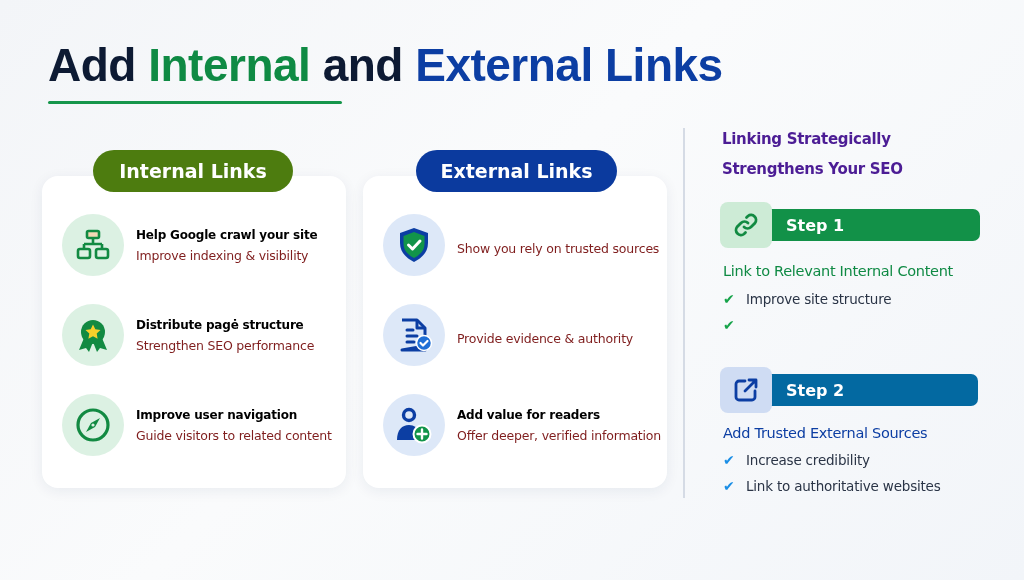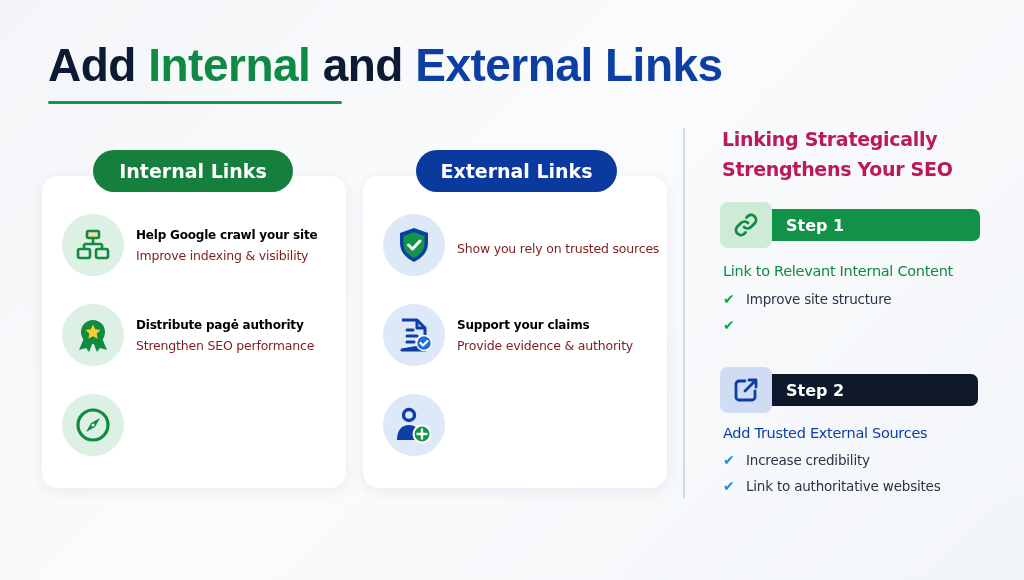--- a/index.html
+++ b/index.html
@@ -28,58 +28,58 @@
     box-shadow: 0 3px 14px rgba(20,40,80,0.07);
   }
   .card.internal { left: 42px; }
   .card.external { left: 363px; }
   .pill {
     position: absolute; top: 150px; height: 42px; border-radius: 21px;
     color: #fff; font-weight: 700; font-size: 19px;
     display: flex; align-items: center; justify-content: center;
     z-index: 2;
   }
-  .pill.internal { left: 93px; width: 200px; background: #15803d; }
+  .pill.internal { left: 93px; width: 200px; background: #4d7c0f; }
   .pill.external { left: 416px; width: 201px; background: #0b3a9e; }
   .item { position: absolute; left: 20px; display: flex; align-items: center; }
   .item .ic {
     width: 62px; height: 62px; border-radius: 50%;
     display: flex; align-items: center; justify-content: center; flex-shrink: 0;
   }
   .internal .ic { background: #dcf1e3; }
   .external .ic { background: #dde8f8; }
   .item .txt { margin-left: 12px; }
   .item .h { font-weight: 700; font-size: 12px; color: #000000; white-space: nowrap; letter-spacing: -0.2px; }
   .item .s { font-size: 12.5px; color: #7f1d1d; margin-top: 6px; white-space: nowrap; letter-spacing: -0.2px; }
   .divider {
     position: absolute; left: 683px; top: 128px; width: 2px; height: 370px;
     background: #d5dbe5;
   }
   .side-title {
     position: absolute; left: 722px; top: 124px;
-    font-weight: 700; font-size: 19px; line-height: 30px; color: #be185d; letter-spacing: -0.3px;
+    font-weight: 700; font-size: 15px; line-height: 30px; color: #4c1d95; letter-spacing: -0.3px;
   }
   .step {
     position: absolute; left: 720px; height: 46px; display: flex; align-items: center;
   }
   .step .sq {
     width: 52px; height: 46px; border-radius: 8px;
     display: flex; align-items: center; justify-content: center; z-index: 2;
   }
   .step .bar {
     height: 32px; margin-left: -2px; border-radius: 0 7px 7px 0;
     display: flex; align-items: center; padding-left: 16px;
     color: #fff; font-weight: 700; font-size: 16px; text-align: right;
   }
   .step1 { top: 202px; }
   .step1 .sq { background: #cdebd6; }
   .step1 .bar { background: #129148; width: 210px; }
   .step2 { top: 367px; }
   .step2 .sq { background: #cfdcf3; }
-  .step2 .bar { background: #0f172a; width: 208px; }
+  .step2 .bar { background: #0369a1; width: 208px; }
   .sub-h {
     position: absolute; left: 723px; font-weight: 400; font-size: 14.5px; letter-spacing: -0.3px; white-space: nowrap;
   }
   .sub-h.g { top: 263px; color: #0f8a44; }
   .sub-h.b { top: 425px; color: #0c3ea3; }
   .bullet {
     position: absolute; left: 723px; display: flex; align-items: center;
     font-size: 13.5px; color: #2a3446; white-space: nowrap; letter-spacing: -0.2px;
   }
   .bullet .ck { width: 18px; font-weight: 700; font-size: 14px; margin-right: 5px; }
@@ -116,31 +116,35 @@
   <div class="item" style="top:128px">
     <div class="ic">
       <svg width="38" height="38" viewBox="0 0 38 38">
         <path d="M10 22 L5 34 L12 32 L15 36 L19 26 Z" fill="#128a42"></path>
         <path d="M28 22 L33 34 L26 32 L23 36 L19 26 Z" fill="#128a42"></path>
         <circle cx="19" cy="16" r="12" fill="#128a42"></circle>
         <path d="M19 8.5 l2.3 4.8 5.2.7-3.8 3.6.9 5.2-4.6-2.5-4.6 2.5.9-5.2-3.8-3.6 5.2-.7z" fill="#f7cf2b"></path>
       </svg>
     </div>
     <div class="txt">
-      <div class="h">Distribute pagė authority</div>
+      <div class="h">Distribute pagė structure</div>
       <div class="s">Strengthen SEO performance</div>
     </div>
   </div>
   <div class="item" style="top:218px">
     <div class="ic">
       <svg width="38" height="38" viewBox="0 0 38 38">
         <circle cx="19" cy="19" r="15" fill="none" stroke="#128a42" stroke-width="3.2"></circle>
         <path d="M26 12 L21 21 L12 26 L17 17 Z" fill="#128a42"></path>
         <circle cx="19" cy="19" r="1.6" fill="#dcf1e3"></circle>
       </svg>
+    </div>
+    <div class="txt">
+      <div class="h">Improve user navigation</div>
+      <div class="s">Guide visitors to related content</div>
     </div>
   </div>
 </div>
 
 <div class="pill external">External Links</div>
 <div class="card external">
   <div class="item" style="top:38px">
     <div class="ic">
       <svg width="36" height="38" viewBox="0 0 36 38">
         <path d="M18 2 L32 7 V17 C32 26 26 32 18 36 C10 32 4 26 4 17 V7 Z" fill="#0c3ea3"></path>
@@ -156,32 +160,35 @@
     <div class="ic">
       <svg width="38" height="38" viewBox="0 0 38 38">
         <path d="M7 4 H22 L30 12 V20 M30 30 V34 H7 Z" fill="none" stroke="#0c3ea3" stroke-width="3" stroke-linejoin="round"></path>
         <path d="M22 4 V12 H30" fill="none" stroke="#0c3ea3" stroke-width="3" stroke-linejoin="round"></path>
         <path d="M12 14h6M12 20h10M12 26h7" stroke="#0c3ea3" stroke-width="3" stroke-linecap="round"></path>
         <circle cx="29" cy="27" r="7.5" fill="#1f6fd6" stroke="#fff" stroke-width="1.5"></circle>
         <path d="M25.5 27 l2.5 2.5 4.5-4.5" fill="none" stroke="#fff" stroke-width="2.2" stroke-linecap="round" stroke-linejoin="round"></path>
       </svg>
     </div>
     <div class="txt">
-      <div class="h">Support your claims</div>
       <div class="s">Provide evidence &amp; authority</div>
     </div>
   </div>
   <div class="item" style="top:218px">
     <div class="ic">
       <svg width="40" height="38" viewBox="0 0 40 38">
         <circle cx="15" cy="9" r="5.5" fill="none" stroke="#0c3ea3" stroke-width="3.4"></circle>
         <path d="M3 34 C3 24 8 19 15 19 C20 19 24 22 26 26 V34 Z" fill="#0c3ea3"></path>
         <circle cx="28" cy="28" r="8.5" fill="#12944a" stroke="#fff" stroke-width="2"></circle>
         <path d="M28 23.5v9M23.5 28h9" stroke="#fff" stroke-width="2.4" stroke-linecap="round"></path>
       </svg>
+    </div>
+    <div class="txt">
+      <div class="h">Add value for readers</div>
+      <div class="s">Offer deeper, verified information</div>
     </div>
   </div>
 </div>
 
 <div class="divider"></div>
 
 <div class="side-title">
   <div>Linking Strategically</div>
   <div>Strengthens Your SEO</div>
 </div>

